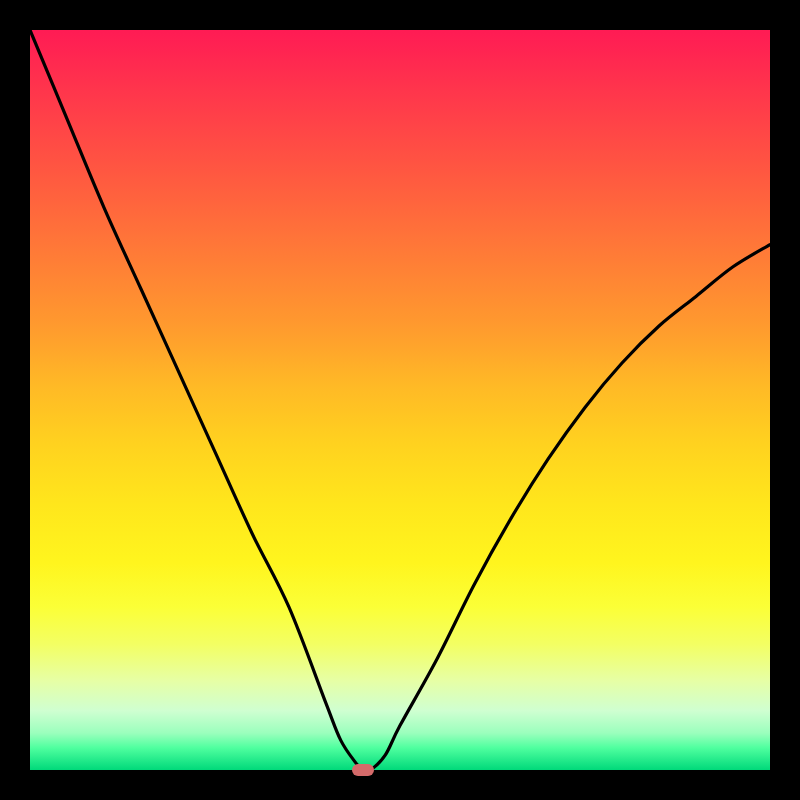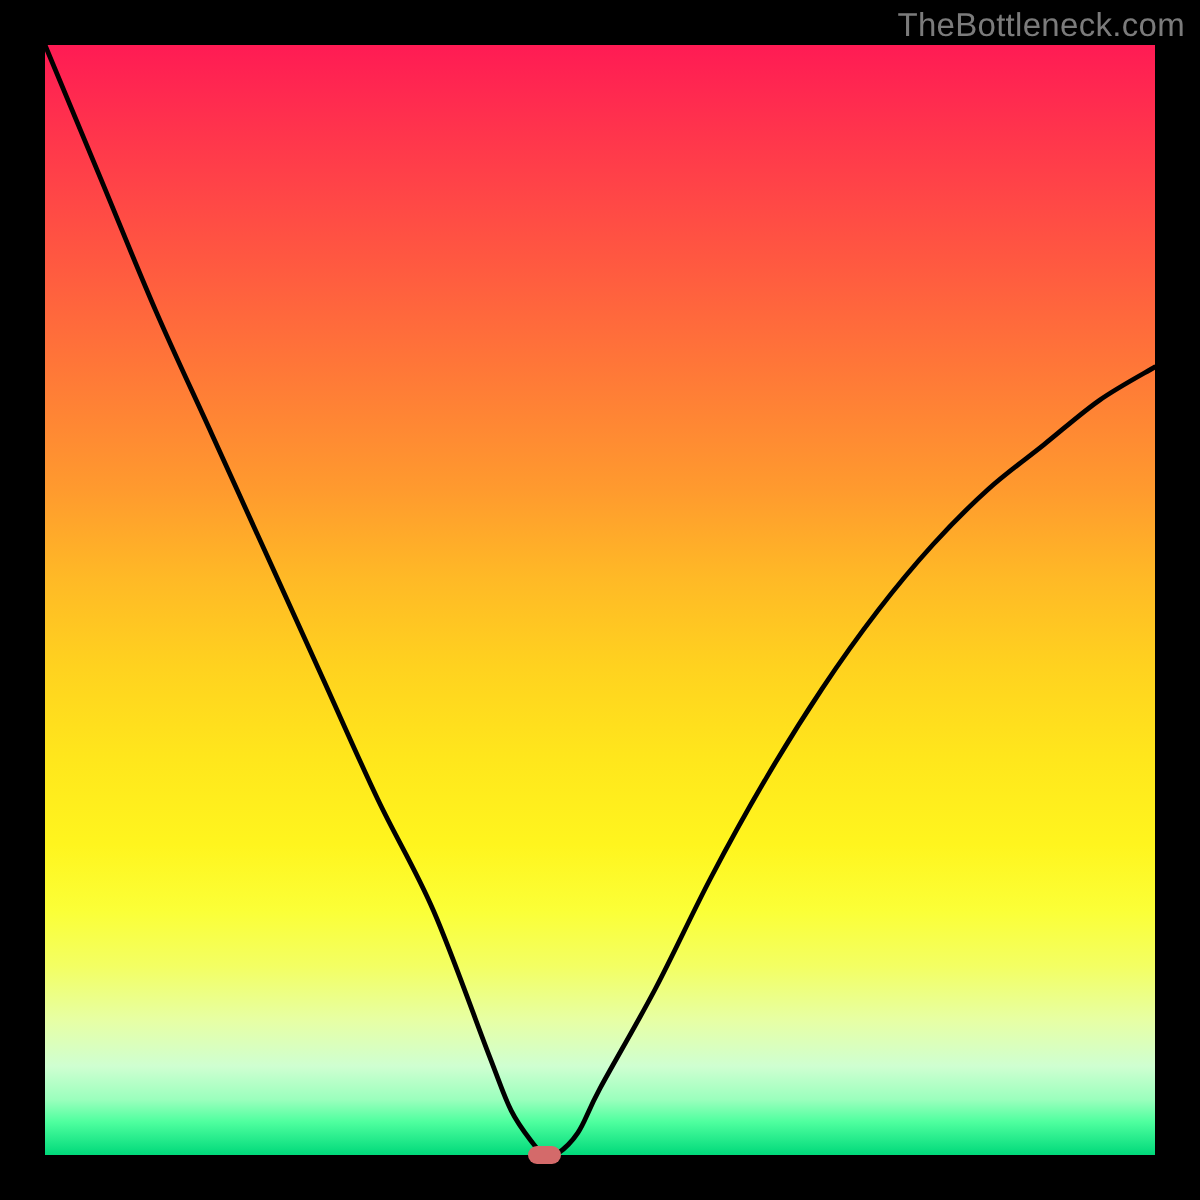--- a/index.html
+++ b/index.html
@@ -72,14 +72,13 @@
 </head>
 <body>
 
 <div class="frame">
   <div class="plot">
     <svg class="curve" viewBox="0 0 740 740" preserveAspectRatio="none">
       <path d="M 0 0 C 6.17 14.80, 24.67 59.20, 37.00 88.80 C 49.33 118.40, 61.67 149.23, 74.00 177.60 C 86.33 205.97, 98.67 231.87, 111.00 259.00 C 123.33 286.13, 135.67 313.27, 148.00 340.40 C 160.33 367.53, 172.67 394.67, 185.00 421.80 C 197.33 448.93, 209.67 477.30, 222.00 503.20 C 234.33 529.10, 246.67 548.83, 259.00 577.20 C 271.33 605.57, 287.37 651.20, 296.00 673.40 C 304.63 695.60, 305.87 700.53, 310.80 710.40 C 315.73 720.27, 321.90 727.67, 325.60 732.60 C 329.30 737.53, 330.53 738.77, 333.00 740.00 C 335.47 741.23, 336.70 742.47, 340.40 740.00 C 344.10 737.53, 350.27 732.60, 355.20 725.20 C 360.13 717.80, 361.37 711.63, 370.00 695.60 C 378.63 679.57, 394.67 652.43, 407.00 629.00 C 419.33 605.57, 431.67 578.43, 444.00 555.00 C 456.33 531.57, 468.67 509.37, 481.00 488.40 C 493.33 467.43, 505.67 447.70, 518.00 429.20 C 530.33 410.70, 542.67 393.43, 555.00 377.40 C 567.33 361.37, 579.67 346.57, 592.00 333.00 C 604.33 319.43, 616.67 307.10, 629.00 296.00 C 641.33 284.90, 653.67 276.27, 666.00 266.40 C 678.33 256.53, 690.67 245.43, 703.00 236.80 C 715.33 228.17, 733.83 218.30, 740.00 214.60" fill="none" stroke="#000000" stroke-width="3.2" stroke-linecap="round"></path>
     </svg>
     <div class="minmarker" style="left: 333px; top: 740px; background: rgb(212, 106, 106);"></div>
   </div>
-  <div class="watermark">TheBottleneck.com</div>
 </div>
 
 </body></html>

